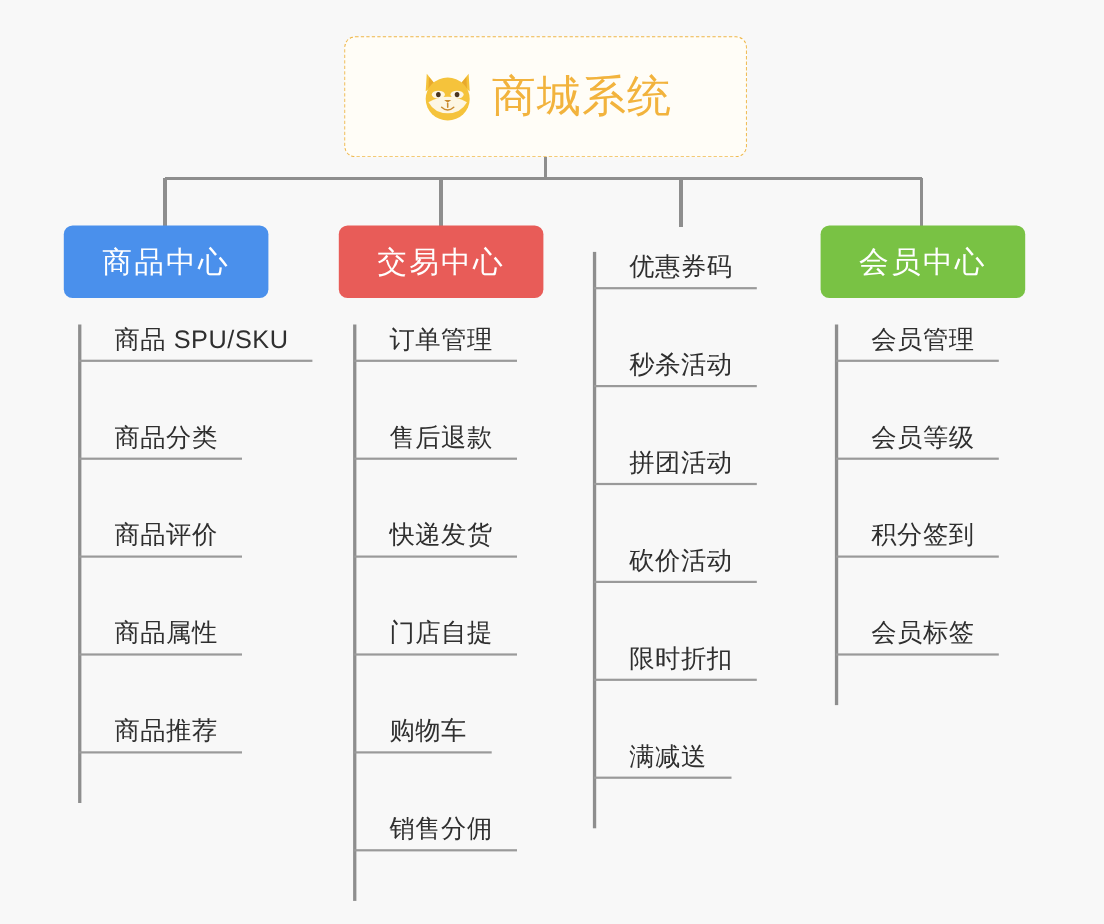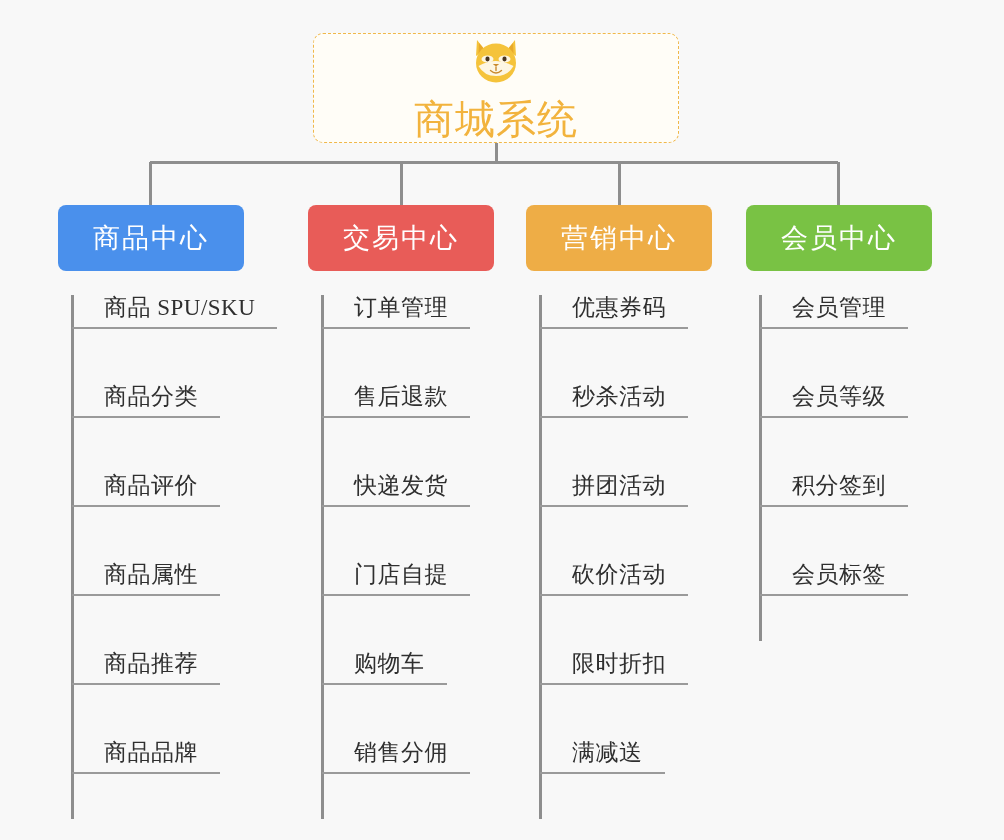--- a/index.html
+++ b/index.html
@@ -26,21 +26,20 @@
     top: 33px;
     width: 366px;
     height: 110px;
     background: #fffdf7;
     border: 1.5px dashed #f0b84a;
     border-radius: 10px;
     display: flex;
     align-items: center;
     justify-content: center;
     gap: 14px;
-    flex-direction: column;
   }
   .root-icon {
     width: 52px;
     height: 48px;
     flex: 0 0 auto;
     display: block;
   }
   .root-title {
     font-size: 40px;
     color: #f2b33d;
@@ -55,21 +54,20 @@
     left: 0; top: 0;
     width: 1004px;
     height: 840px;
     pointer-events: none;
   }
 
   
   .branch {
     position: absolute;
     top: 205px;
-    font-family: Liberation Serif, serif;
   }
   .branch-header {
     height: 66px;
     border-radius: 8px;
     display: flex;
     align-items: center;
     justify-content: center;
     color: #ffffff;
     font-size: 27px;
     letter-spacing: 2px;
@@ -167,23 +165,20 @@
         </div>
       <div class="leaf-item">
           <span class="leaf-inner"><span class="leaf-label">商品评价</span></span>
         </div>
       <div class="leaf-item">
           <span class="leaf-inner"><span class="leaf-label">商品属性</span></span>
         </div>
       <div class="leaf-item">
           <span class="leaf-inner"><span class="leaf-label">商品推荐</span></span>
         </div>
-      <div class="leaf-item">
-          <span class="leaf-inner"><span class="leaf-label">商品品牌</span></span>
-        </div>
     </div>
   </div>
 
   <div class="branch branch-col-1">
     <div class="branch-header" style="background:#e85c58">
       <span>交易中心</span>
     </div>
     <div class="leaf-list">
       <div class="leaf-spine"></div>
       <div class="leaf-item">
@@ -201,23 +196,20 @@
       <div class="leaf-item">
           <span class="leaf-inner"><span class="leaf-label">购物车</span></span>
         </div>
       <div class="leaf-item">
           <span class="leaf-inner"><span class="leaf-label">销售分佣</span></span>
         </div>
     </div>
   </div>
 
   <div class="branch branch-col-2">
-    <div class="branch-header" style="background:#eead46">
-      <span>营销中心</span>
-    </div>
     <div class="leaf-list">
       <div class="leaf-spine"></div>
       <div class="leaf-item">
           <span class="leaf-inner"><span class="leaf-label">优惠券码</span></span>
         </div>
       <div class="leaf-item">
           <span class="leaf-inner"><span class="leaf-label">秒杀活动</span></span>
         </div>
       <div class="leaf-item">
           <span class="leaf-inner"><span class="leaf-label">拼团活动</span></span>

